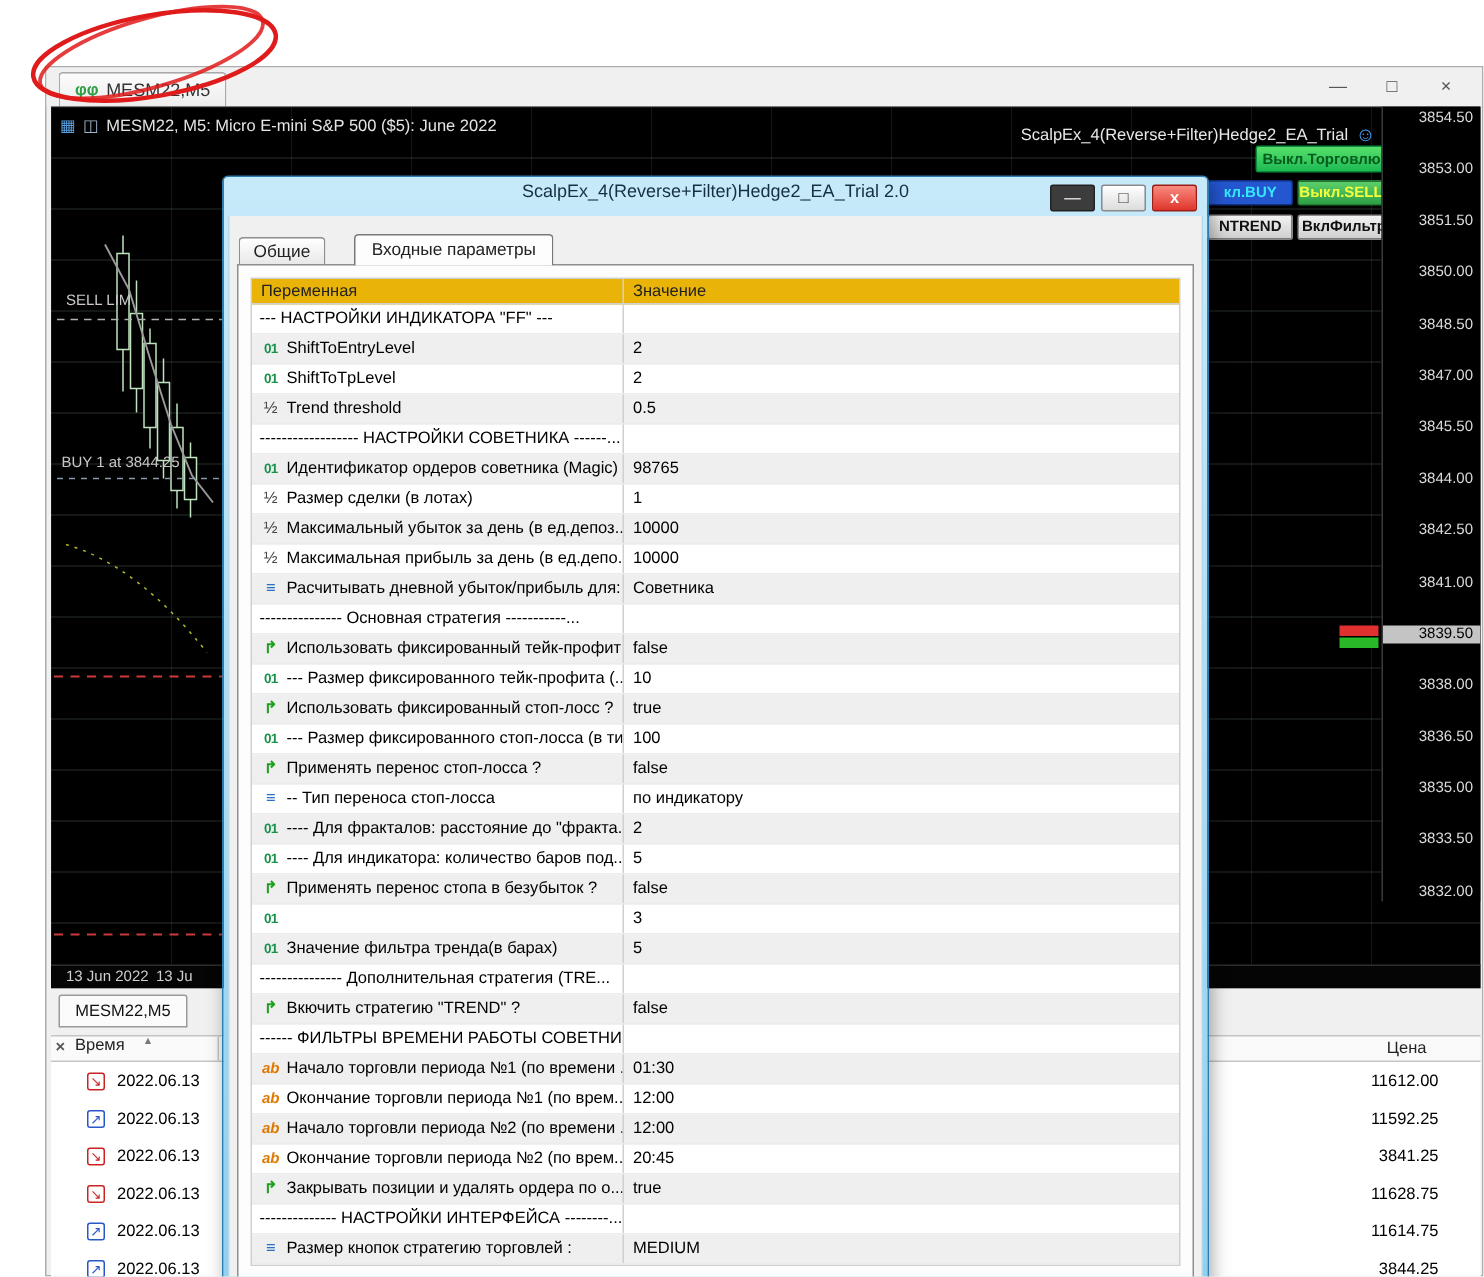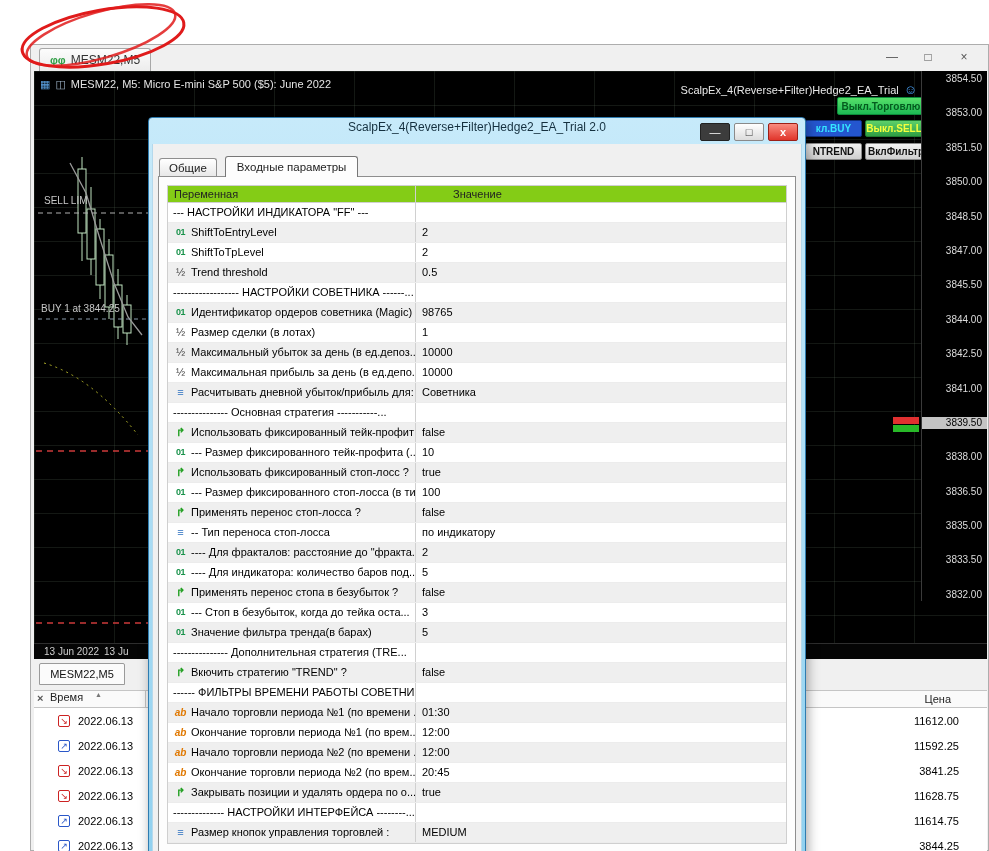--- a/index.html
+++ b/index.html
@@ -93,27 +93,27 @@
              border-radius: 2px; font-size: 11px; }
   .dlg-min   { right: 72px; background: #3c3c3c; color: #fff; border: 1px solid #222; }
   .dlg-max   { right: 38px; background: linear-gradient(#fff,#dcdcdc); color: #333; border: 1px solid #8a8a8a; }
   .dlg-close { right: 4px;  background: linear-gradient(#f98b80,#e0352b); color: #fff; border: 1px solid #9c1f17;
                font-weight: bold; }
   .dlg-body { flex: 1; background: #f0f0f0; border: 1px solid #b5d9ec; border-top: none;
               display: flex; flex-direction: column; overflow: hidden; }
   .dlg-tabs { display: flex; margin: 12px 0 0 6px; }
   .dtab { border: 1px solid #8e8e8e; border-bottom: none; border-radius: 3px 3px 0 0;
           background: linear-gradient(#fff,#e4e4e4); font-size: 11.5px; color: #222;
-          padding: 3px 9px; margin-right: 8px; position: relative; top: 2px; }
+          padding: 3px 9px; margin-right: 19px; position: relative; top: 2px; }
   .dtab.active { background: #fdfdfd; top: 0; padding: 4px 11px; z-index: 2; border-color: #777; }
   .tab-panel { flex: 1; margin: -1px 5px 0 5px; border: 1px solid #8e8e8e; background: #fdfdfd;
                padding: 8px; position: relative; z-index: 1; overflow: hidden; }
   .ptable { border: 1px solid #cfcfcf; background: #fff; }
   .pt-header { display: flex; height: 17px; line-height: 16px; font-size: 11px; color: #222;
-               background: #84cc16; border-bottom: 1px solid #d0d0d0; gap: 31px; }
+               background: #eab308; border-bottom: 1px solid #d0d0d0; }
   .pt-col-name { width: 248px; flex: 0 0 248px; padding-left: 6px; border-right: 1px solid #d0d0d0;
                  overflow: hidden; white-space: nowrap; }
   .pt-col-value { flex: 1; padding-left: 6px; overflow: hidden; white-space: nowrap; }
   .prow { display: flex; height: 20px; line-height: 19px; font-size: 11px; color: #000;
           border-bottom: 1px solid #ececec; }
   .prow.alt { background: #efefef; }
   .prow .pt-col-name { display: flex; align-items: center; padding-left: 5px; }
   .pname { overflow: hidden; white-space: nowrap; }
   .type-icon { flex: 0 0 15px; width: 15px; text-align: center; margin-right: 3px;
                font-weight: bold; font-size: 10px; }
@@ -468,21 +468,20 @@
                 <div class="pt-col-name">
                   <span class="type-icon icon-bool">↱</span>
                   <span class="pname">Применять перенос стопа в безубыток ?</span>
                 </div>
                 <div class="pt-col-value">false</div>
               </div>
 
               <div class="prow">
                 <div class="pt-col-name">
                   <span class="type-icon icon-int">01</span>
-                  <span class="pname">--- Стоп в безубыток, когда до тейка оста...</span>
                 </div>
                 <div class="pt-col-value">3</div>
               </div>
 
               <div class="prow alt">
                 <div class="pt-col-name">
                   <span class="type-icon icon-int">01</span>
                   <span class="pname">Значение фильтра тренда(в барах)</span>
                 </div>
                 <div class="pt-col-value">5</div>
@@ -556,21 +555,21 @@
                 <div class="pt-col-name">
 
                   <span class="pname">--------------   НАСТРОЙКИ ИНТЕРФЕЙСА   --------...</span>
                 </div>
                 <div class="pt-col-value"></div>
               </div>
 
               <div class="prow alt">
                 <div class="pt-col-name">
                   <span class="type-icon icon-enum">≡</span>
-                  <span class="pname">Размер кнопок управления торговлей :</span>
+                  <span class="pname">Размер кнопок стратегию торговлей :</span>
                 </div>
                 <div class="pt-col-value">MEDIUM</div>
               </div>
             </div>
         </div>
       </div>
     </div>
   </div>
 
   <svg class="annotation" width="200" height="84" viewBox="0 0 200 84">

